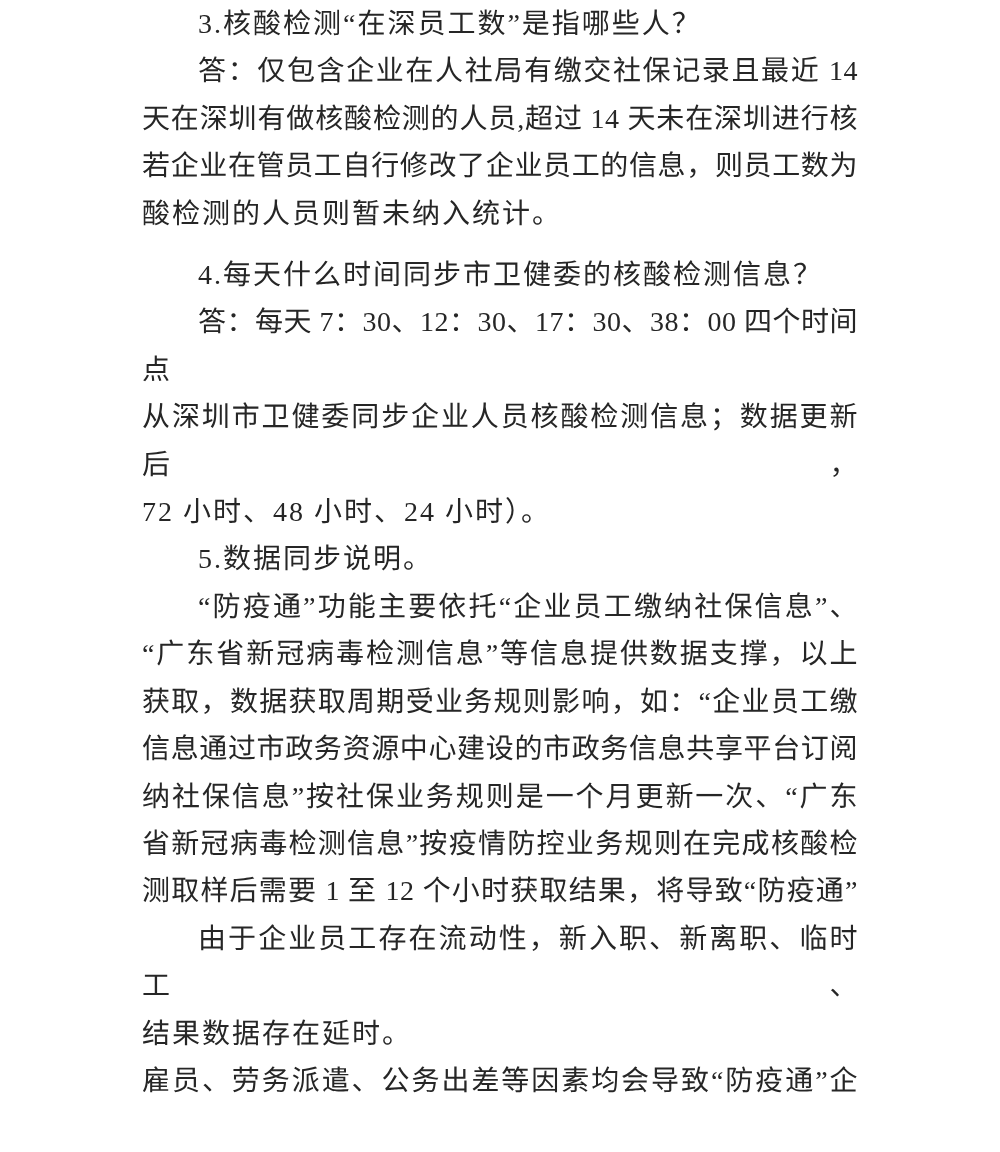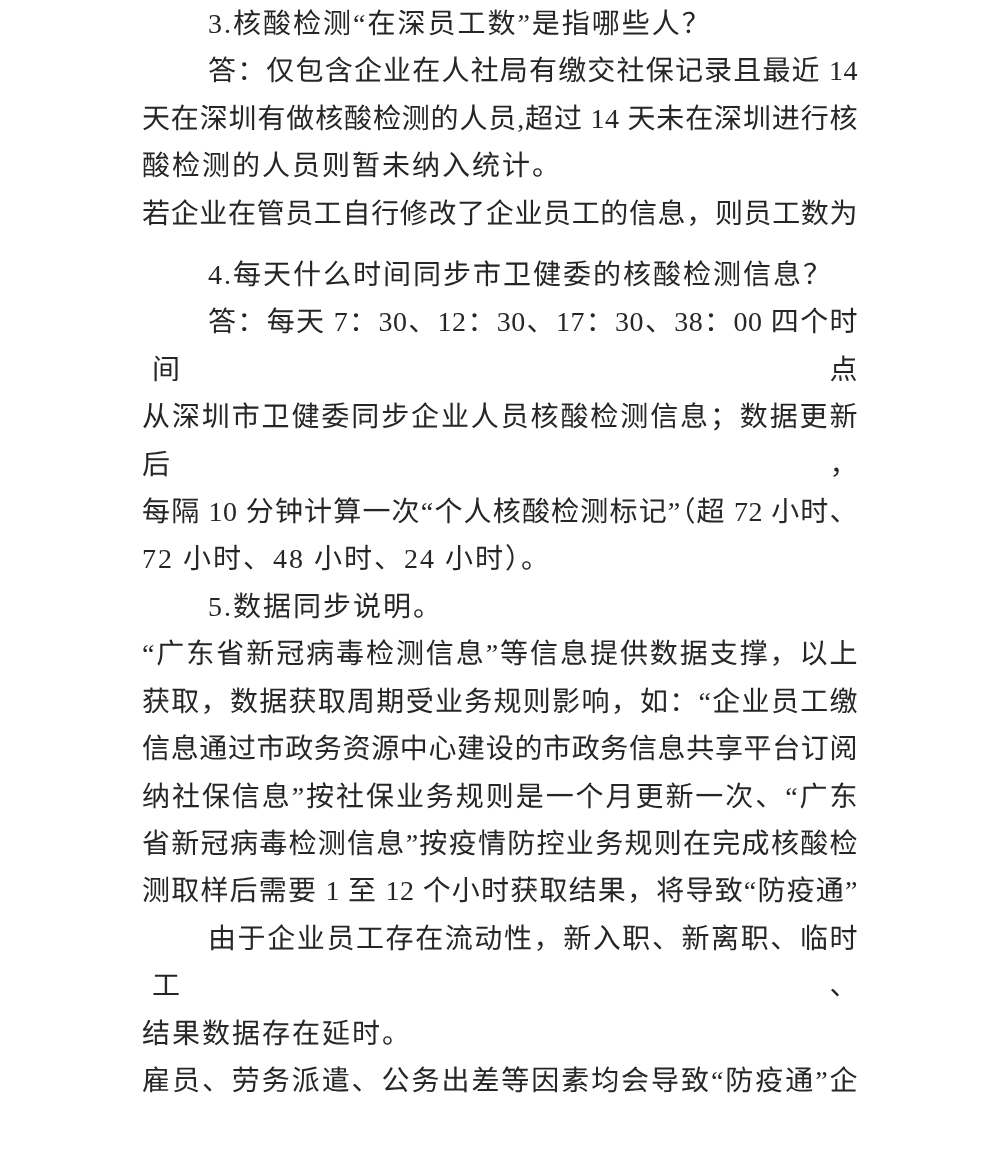--- a/index.html
+++ b/index.html
@@ -32,43 +32,42 @@
   }
   
   .j {
     letter-spacing: 0.5px;
     text-align: justify;
     text-align-last: justify;
   }
   
   .indent {
     text-indent: 56px;
-    margin-left: 10px;
   }
   
   .gap {
     margin-top: 14px;
   }
 </style>
 </head>
 <body>
 
 <div class="page">
   <div class="text-block">
     <div class="line indent">3.核酸检测“在深员工数”是指哪些人？</div>
     <div class="line indent j">答：仅包含企业在人社局有缴交社保记录且最近 14</div>
     <div class="line j">天在深圳有做核酸检测的人员,超过 14 天未在深圳进行核</div>
+    <div class="line j">若企业在管员工自行修改了企业员工的信息，则员工数为</div>
     <div class="line">酸检测的人员则暂未纳入统计。</div>
-    <div class="line j">若企业在管员工自行修改了企业员工的信息，则员工数为</div>
     <div class="line indent gap">4.每天什么时间同步市卫健委的核酸检测信息？</div>
     <div class="line indent j">答：每天 7：30、12：30、17：30、38：00 四个时间点</div>
     <div class="line j">从深圳市卫健委同步企业人员核酸检测信息；数据更新后，</div>
-    <div class="line j">每隔 10 分钟计算一次“个人核酸检测标记”（超 72 小时、</div>
     <div class="line">72 小时、48 小时、24 小时）。</div>
     <div class="line indent">5.数据同步说明。</div>
+    <div class="line indent j">“防疫通”功能主要依托“企业员工缴纳社保信息”、</div>
     <div class="line j">“广东省新冠病毒检测信息”等信息提供数据支撑，以上</div>
     <div class="line j">获取，数据获取周期受业务规则影响，如：“企业员工缴</div>
     <div class="line j">信息通过市政务资源中心建设的市政务信息共享平台订阅</div>
     <div class="line j">纳社保信息”按社保业务规则是一个月更新一次、“广东</div>
     <div class="line j">省新冠病毒检测信息”按疫情防控业务规则在完成核酸检</div>
     <div class="line j">测取样后需要 1 至 12 个小时获取结果，将导致“防疫通”</div>
     <div class="line indent j">由于企业员工存在流动性，新入职、新离职、临时工、</div>
     <div class="line">结果数据存在延时。</div>
     <div class="line j">雇员、劳务派遣、公务出差等因素均会导致“防疫通”企</div>
 

